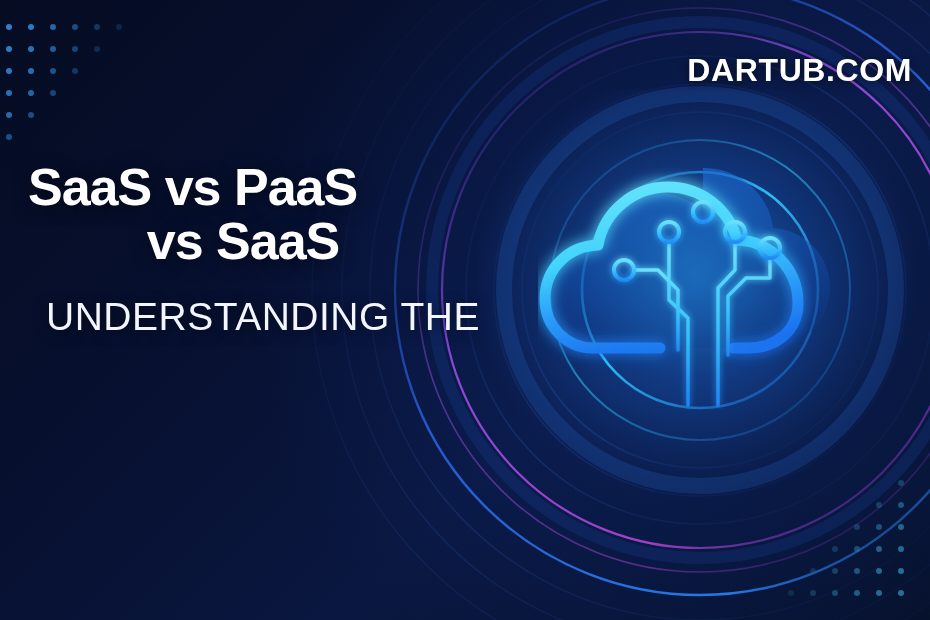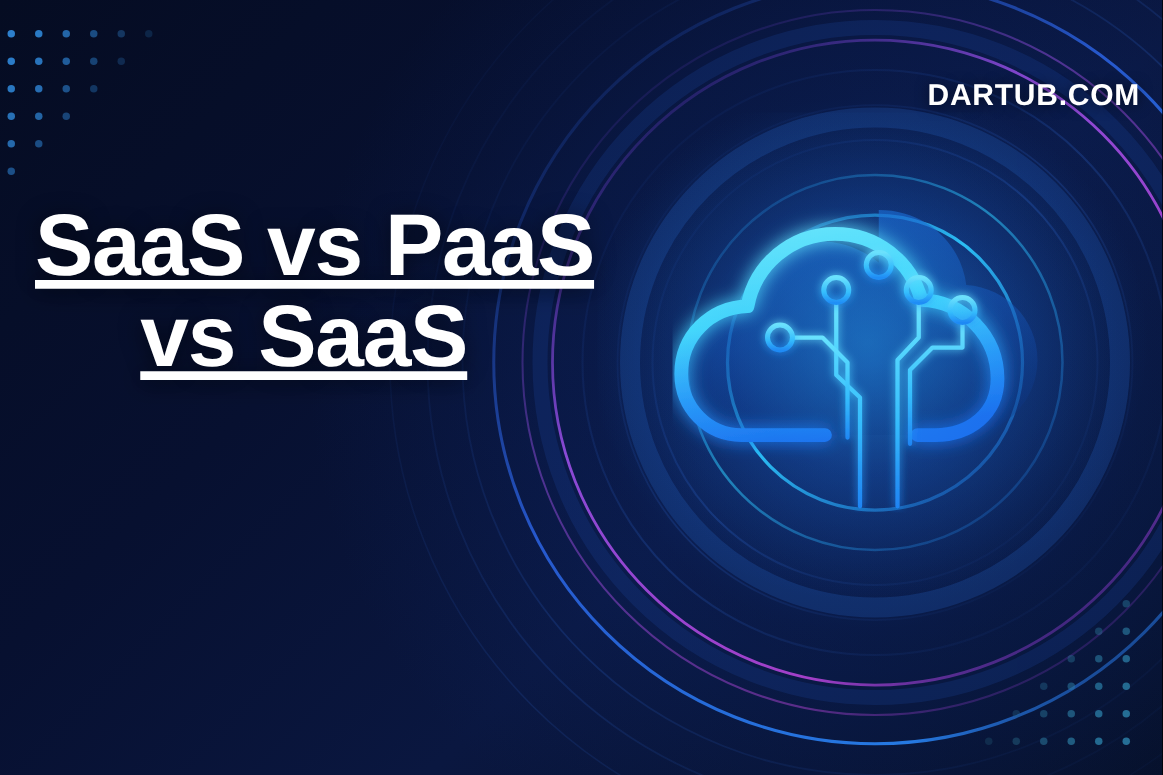--- a/index.html
+++ b/index.html
@@ -38,48 +38,47 @@
 
   
   .text-block {
     position:absolute;
     left:28px; top:160px;
     width:500px;
     z-index:6;
   }
   .title {
     color:#ffffff;
-    font-size:70px;
+    font-size:52px;
     font-weight:bold;
     line-height:1.04;
     letter-spacing:-1px;
     text-shadow:0 2px 18px rgba(0,0,0,0.55);
-    text-decoration:underline;
   }
   .title .line1 { display:block; text-align:left; }
   .title .line2 { display:block; text-align:center; padding-right:70px; }
   .subtitle {
     margin-top:26px;
     color:#f3f6ff;
     font-size:39px;
     font-weight:500;
     line-height:1.18;
     letter-spacing:0.5px;
     text-align:center;
     padding-right:30px;
     text-shadow:0 2px 14px rgba(0,0,0,0.5);
   }
   .subtitle .sline { display:block; }
 
   
   .logo {
     position:absolute;
-    right:18px; top:63px;
+    right:18px; top:52px;
     color:#ffffff;
-    font-size:24px;
+    font-size:32px;
     font-weight:bold;
     letter-spacing:0.6px;
     z-index:8;
     text-shadow:0 1px 10px rgba(0,0,0,0.6);
   }
 
   
   .cloud-wrap {
     position:absolute;
     left:538px; top:150px;
@@ -211,20 +210,21 @@
   </div>
 
   <div class="logo">DARTUB.COM</div>
 
   <div class="text-block">
     <h1 class="title">
       <span class="line1">SaaS vs PaaS</span>
       <span class="line2">vs SaaS</span>
     </h1>
     <h2 class="subtitle">
+      <span class="sline">UNDERSTANDING THE</span>
     </h2>
   </div>
 
   <div class="cloud-wrap">
     <div class="cloud-glow"></div>
     <svg width="330" height="260" viewBox="0 0 330 260" aria-hidden="true">
       <defs>
         <linearGradient id="cloudStroke" x1="0.35" y1="0" x2="0.6" y2="1">
           <stop offset="0%" stop-color="#6ff6ff"></stop>
           <stop offset="38%" stop-color="#49e3ff"></stop>

